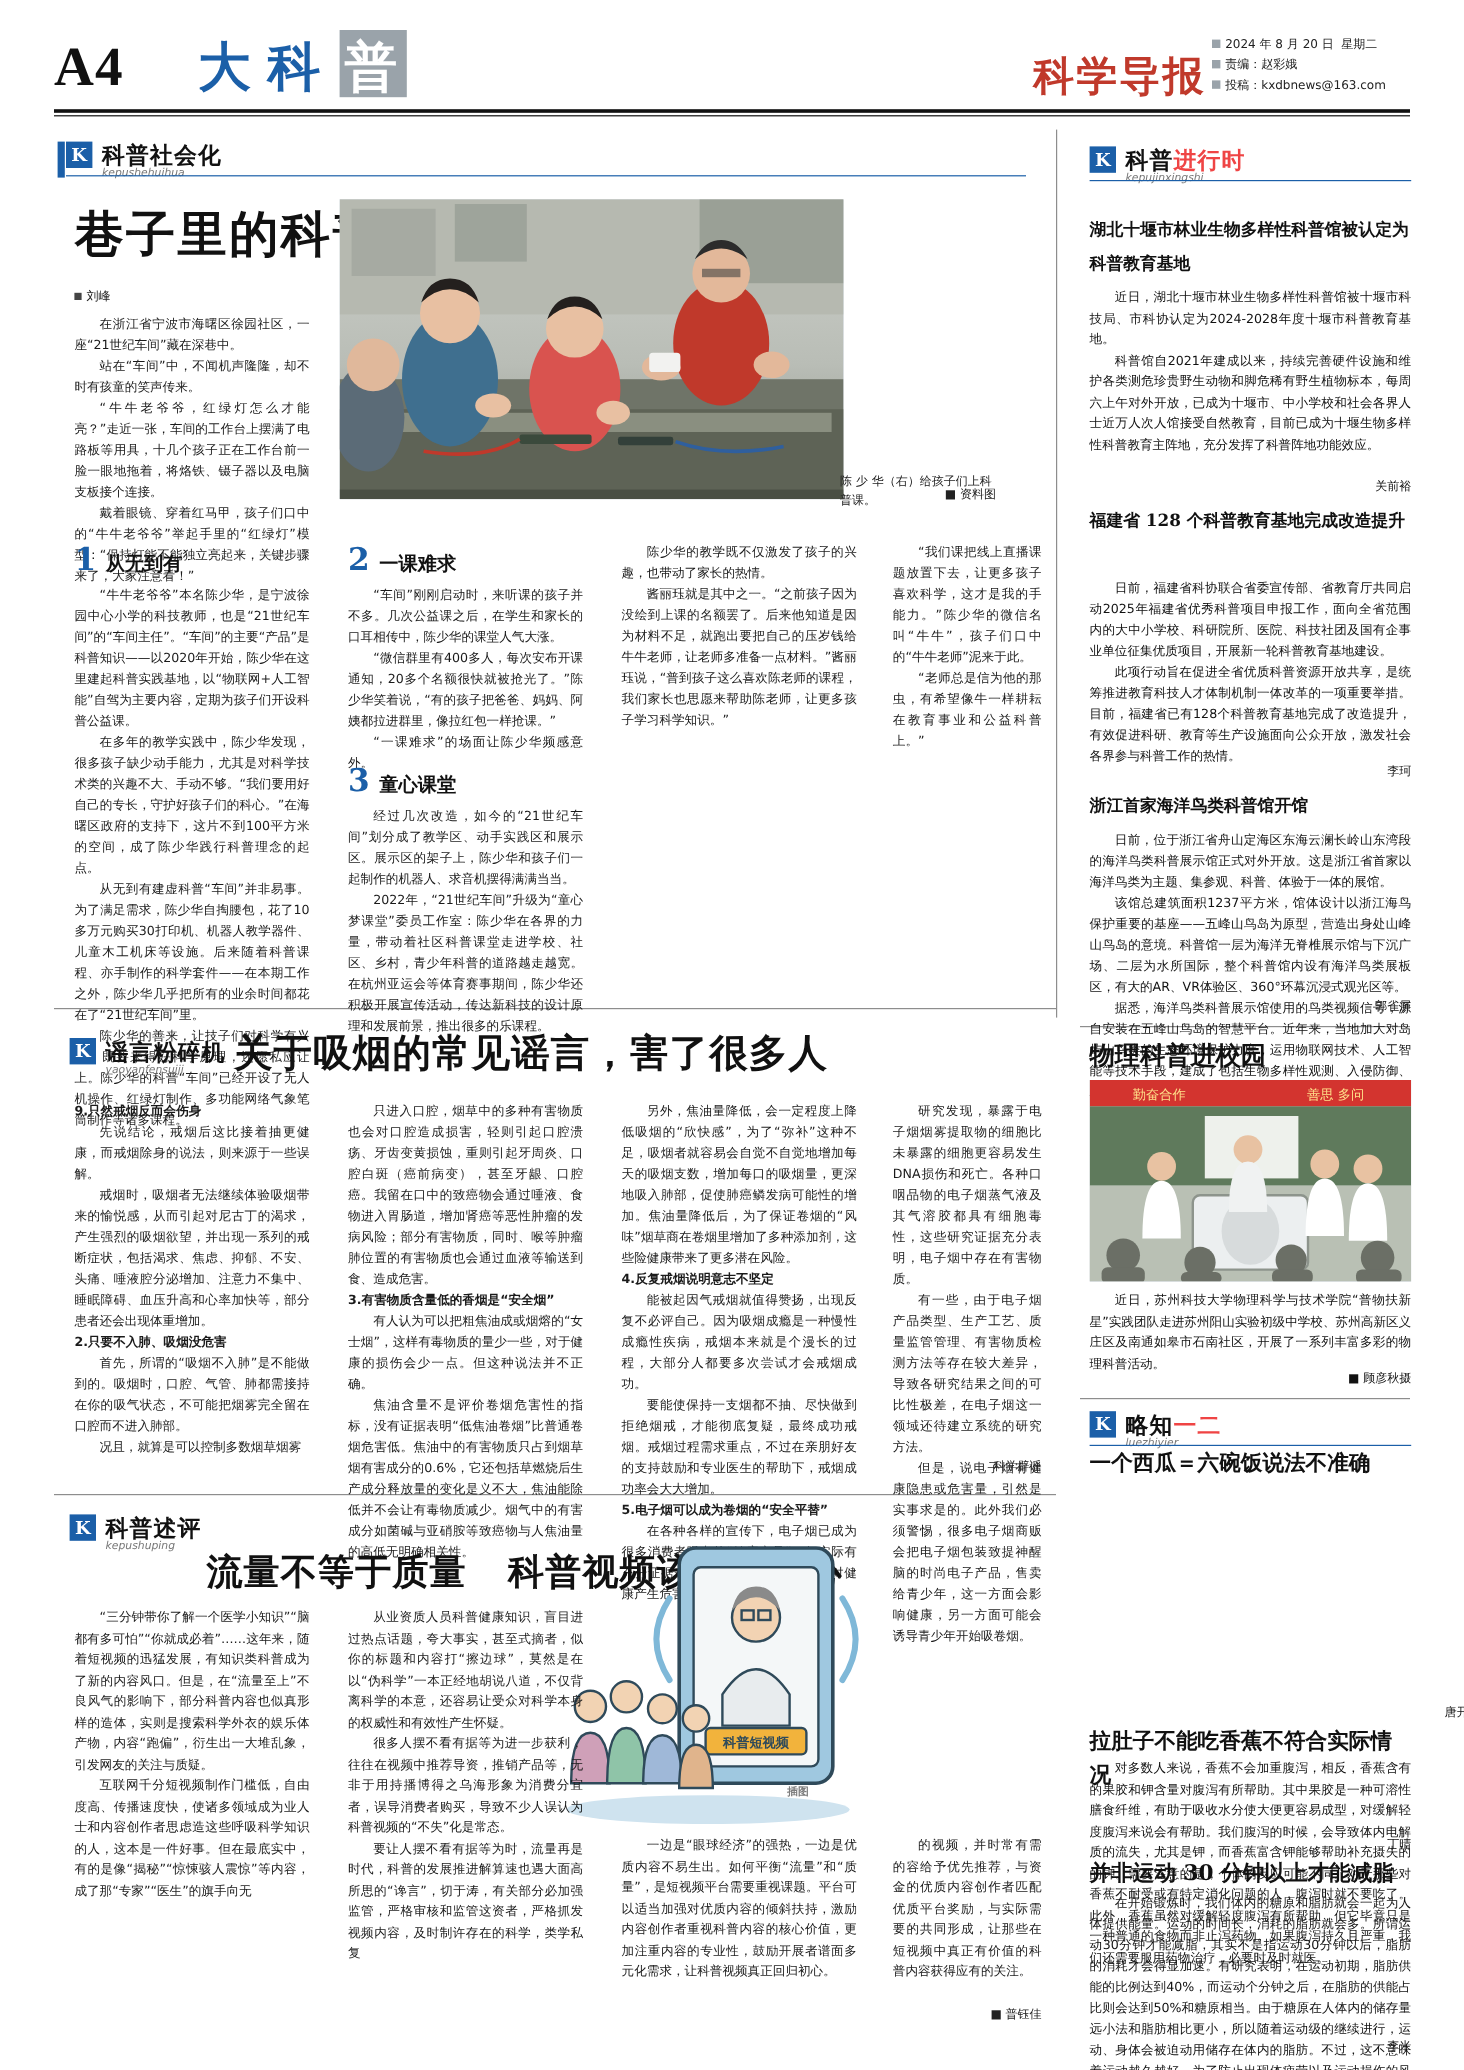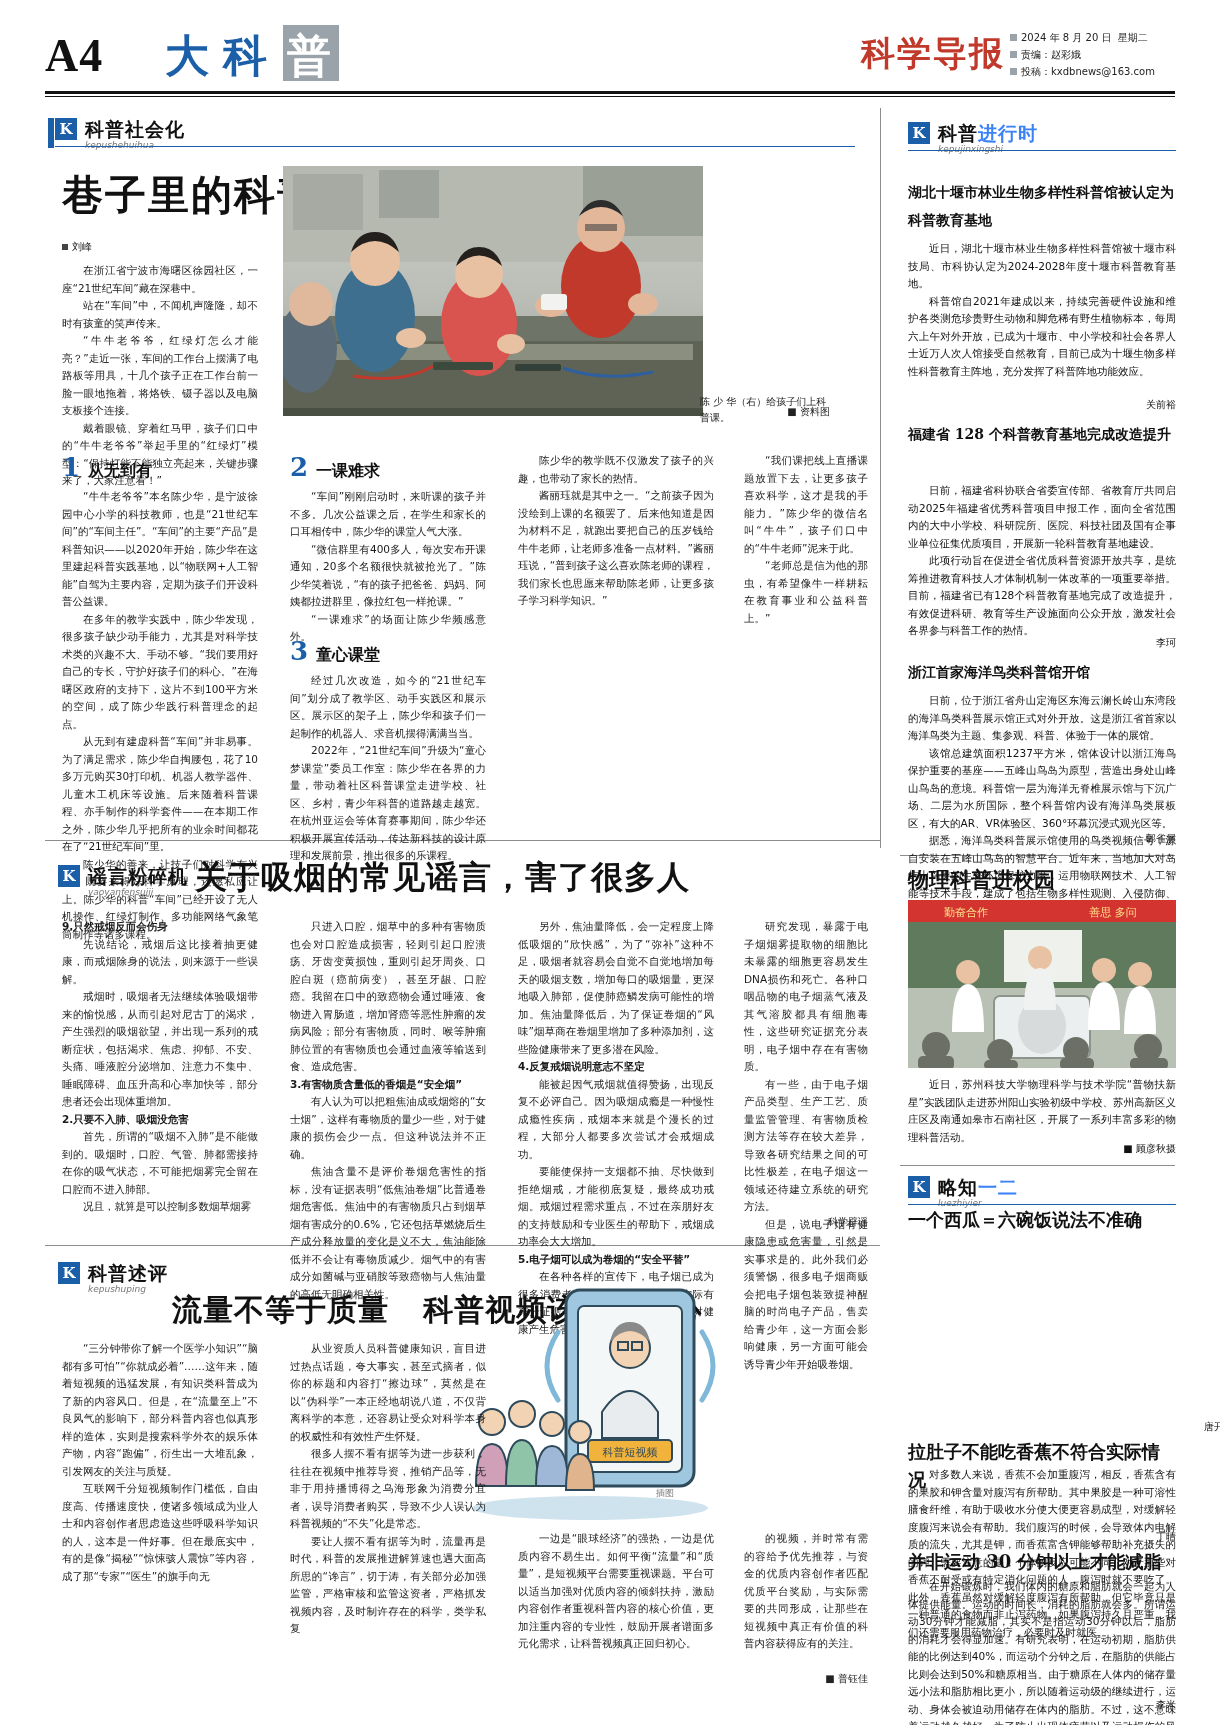--- a/index.html
+++ b/index.html
@@ -17,34 +17,34 @@
   .masthead{position:absolute;left:45px;top:25px;width:1130px;height:68px;}
   .folio{position:absolute;left:0;top:4px;font-family:"Liberation Serif","DejaVu Serif",serif;font-size:46px;font-weight:bold;letter-spacing:1px;}
   .mast-rule{position:absolute;left:0;top:66px;width:1130px;height:3px;background:#111;}
   .mast-rule2{position:absolute;left:0;top:71px;width:1130px;height:1px;background:#111;}
   .section-badge{position:absolute;left:120px;top:0px;width:180px;height:60px;}
   .sb-da{position:absolute;left:0;top:2px;font-size:44px;font-weight:bold;color:#1b5fa8;font-family:"DejaVu Serif",serif;}
   .sb-ke{position:absolute;left:58px;top:2px;font-size:44px;font-weight:bold;color:#1b5fa8;font-family:"DejaVu Serif",serif;}
   .sb-pu{position:absolute;left:118px;top:0px;width:56px;height:56px;background:#9aa3aa;}
   .sb-pu span{position:absolute;left:4px;top:2px;font-size:44px;font-weight:bold;color:#fff;font-family:"DejaVu Serif",serif;}
   .mast-right{position:absolute;right:0;top:0px;width:520px;height:66px;}
-  .paper-name{position:absolute;right:170px;top:6px;font-size:34px;font-weight:bold;color:#c0392b;font-family:"DejaVu Serif",serif;letter-spacing:2px;}
+  .paper-name{position:absolute;right:170px;top:16px;font-size:34px;font-weight:bold;color:#c0392b;font-family:"DejaVu Serif",serif;letter-spacing:2px;}
   .mast-meta{position:absolute;right:0;top:4px;width:165px;font-size:10px;line-height:17px;color:#222;}
   .mast-meta div{white-space:nowrap;}
   .mast-meta .sq{display:inline-block;width:7px;height:7px;background:#9aa3aa;margin-right:4px;}
 
   
   .vrule{position:absolute;width:1px;background:#8d8d8d;}
   .hrule{position:absolute;height:1px;background:#8d8d8d;}
 
   
   .khead{position:absolute;}
   .kbox{position:absolute;left:0;top:0;width:22px;height:22px;background:#1b5fa8;color:#fff;font-weight:bold;font-size:15px;text-align:center;line-height:22px;font-family:"DejaVu Serif",serif;}
   .khead .cn{position:absolute;left:30px;top:-1px;font-size:19px;font-weight:bold;font-family:"DejaVu Serif",serif;letter-spacing:1px;}
-  .khead .cn .brush{color:#3b82f6;}
+  .khead .cn .brush{color:#ef4444;}
   .khead .py{position:absolute;left:30px;top:22px;font-size:9px;color:#777;font-style:italic;}
   .khead-line{position:absolute;height:1px;background:#1b5fa8;}
 
   
   .headline{position:absolute;font-family:"DejaVu Serif","Liberation Serif",serif;font-weight:bold;}
 
   .byline{font-size:10px;color:#222;}
   .sq-b{display:inline-block;width:6px;height:6px;background:#444;margin-right:4px;vertical-align:middle;}
 
   .col-text{position:absolute;font-size:10.5px;line-height:17.5px;text-align:justify;color:#1a1a1a;}
@@ -61,21 +61,21 @@
 
   
   .rail-title{position:absolute;font-family:"DejaVu Serif",serif;font-weight:bold;font-size:14px;line-height:28px;color:#111;}
   .rail-body{position:absolute;font-size:10.5px;line-height:17.5px;text-align:justify;}
   .rail-body p{margin:0;text-indent:2em;}
   .rail-sign{position:absolute;font-size:10px;text-align:right;}
 
   
   .big-head{position:absolute;font-family:"DejaVu Serif",serif;font-weight:bold;}
 
-  .illus{position:absolute;}
+  .illus{position:absolute;font-weight:bold;}
 </style>
 </head>
 <body>
 
 <div class="page">
 
   <div class="masthead">
     <div class="folio">A4</div>
     <div class="section-badge">
       <span class="sb-da">大</span>

